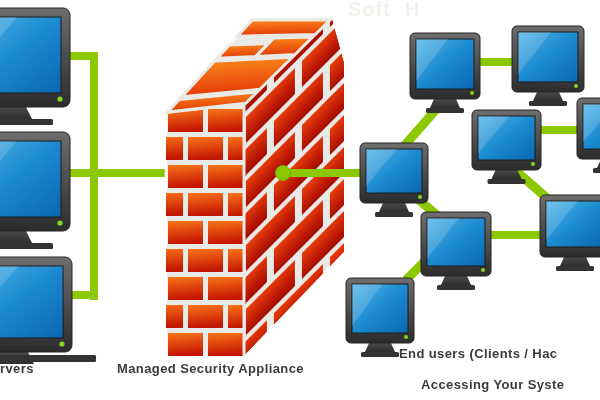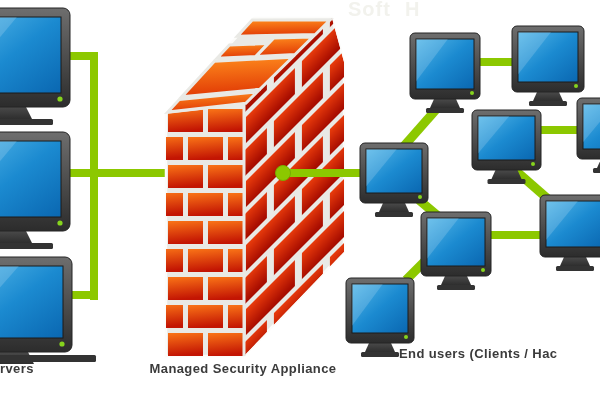--- a/index.html
+++ b/index.html
@@ -3,21 +3,21 @@
 <meta charset="utf-8">
 <style>
   html,body{margin:0;padding:0;}
   body{width:600px;height:400px;overflow:hidden;background:#ffffff;
        font-family:"Liberation Sans","DejaVu Sans",sans-serif;position:relative;}
   .stage{position:absolute;inset:0;width:492px;height:400px;}
   svg{position:absolute;left:0;top:0;}
   .caption{position:absolute;font-weight:bold;font-size:13px;line-height:15.5px;
            letter-spacing:0.4px;color:#3B3B3B;white-space:nowrap;}
   .cap-left{left:0;top:361;text-align:left;}
-  .cap-mid{left:117px;top:361px;width:252px;text-align:center;}
+  .cap-mid{left:117px;top:361px;width:252px;}
   .cap-r1{left:399px;top:346px;}
   .cap-r2{left:421px;top:377px;}
   .cap-left{top:361px;}
   .watermark{position:absolute;right:-6px;top:-2px;width:150px;height:26px;
              font-weight:bold;font-size:20px;color:#f2f2ed;letter-spacing:1px;
              overflow:hidden;white-space:nowrap;}
   .watermark span{margin-right:14px;}
 </style>
 </head>
 <body>
@@ -202,14 +202,15 @@
   <span>Soft</span><span>H</span>
 </div>
 
 <div class="caption cap-left">
   <div>rvers</div>
 </div>
 <div class="caption cap-mid">
   <div>Managed Security Appliance</div>
 </div>
 <div class="caption cap-r1">End users (Clients / Hac</div>
+<div class="caption cap-r2">Accessing Your Syste</div>
 
 </div>
 
 </body></html>

